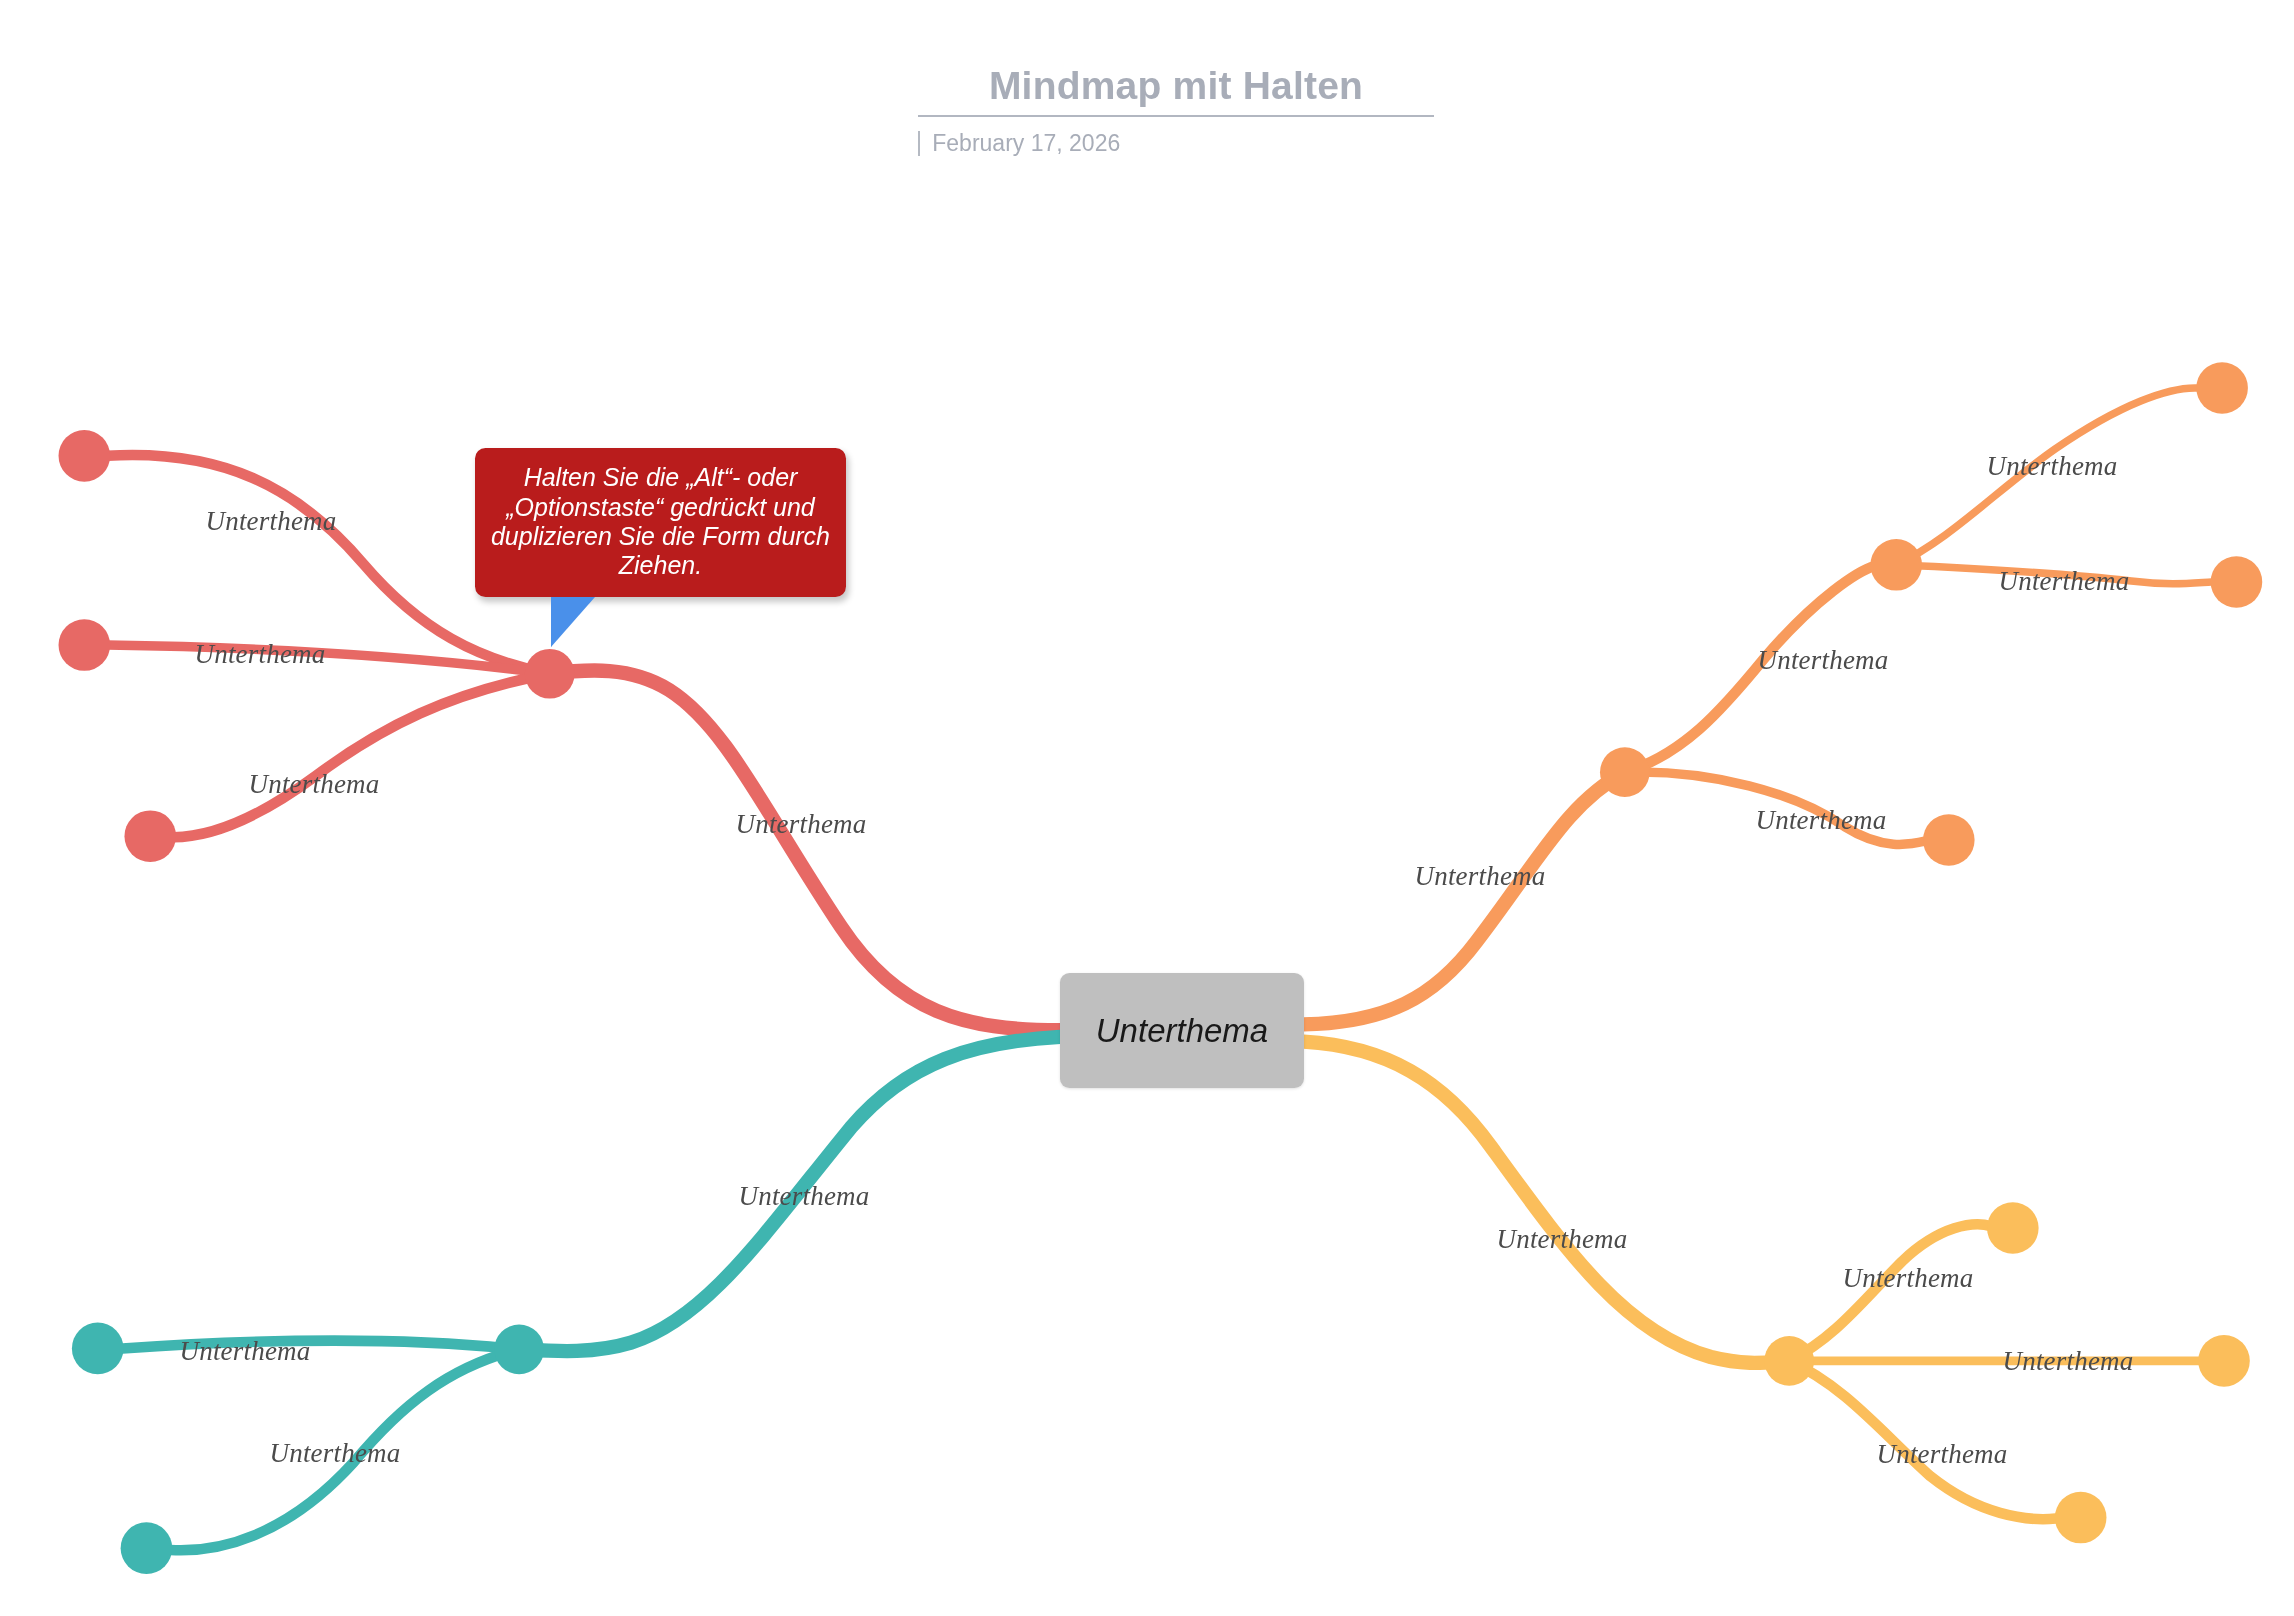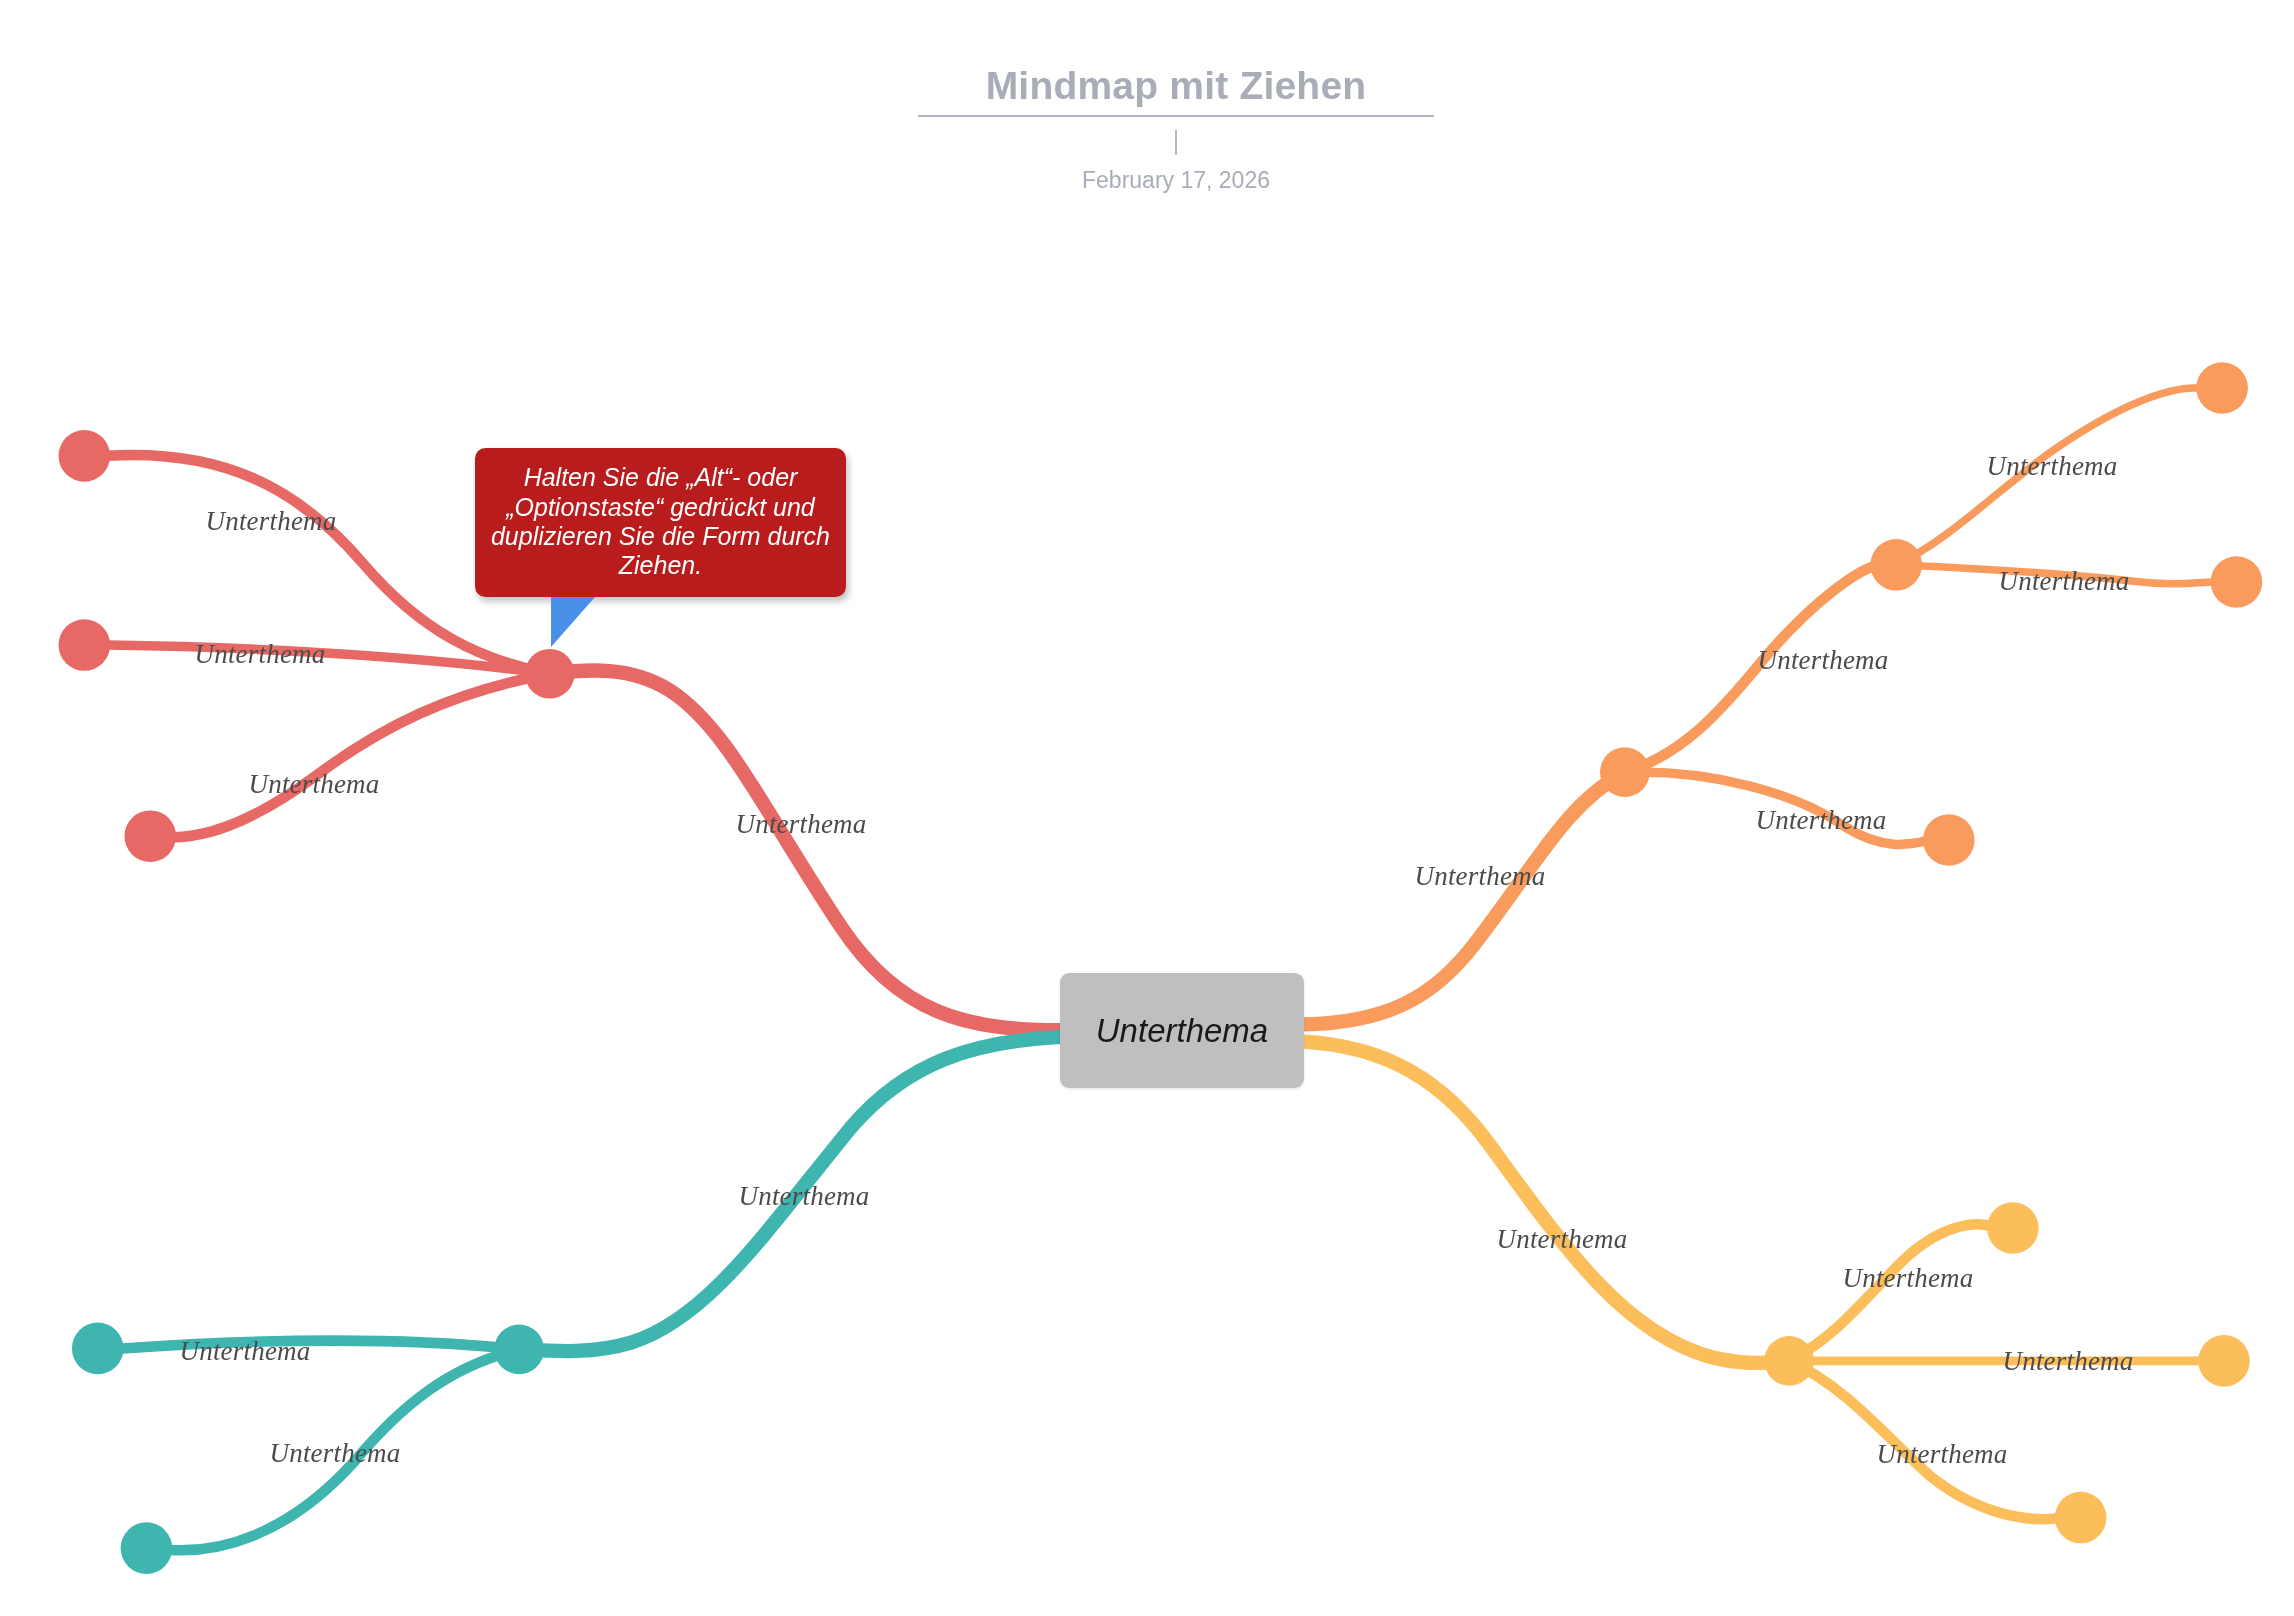--- a/index.html
+++ b/index.html
@@ -44,21 +44,20 @@
     height: 1.9px;
     background: #b2b7c1;
     width: 100%;
   }
   #date-row {
     margin-top: 12.4px;
     display: flex;
     align-items: center;
     justify-content: flex-start;
     gap: 12.4px;
-    flex-direction: column;
   }
   #date-tick {
     width: 1.9px;
     height: 25px;
     background: #b5bac3;
     display: block;
   }
   #doc-date {
     font-size: 23px;
     color: #a8adb8;
@@ -147,21 +146,21 @@
     height: 0;
     border-left: 44px solid #4a90ea;
     border-bottom: 50px solid transparent;
   }
 </style>
 </head>
 <body>
 
 <div id="header">
   <div id="title-block">
-    <div id="doc-title">Mindmap mit Ziehen</div>
+    <div id="doc-title">Mindmap mit Halten</div>
     <div id="title-rule"></div>
     <div id="date-row">
       <span id="date-tick"></span>
       <span id="doc-date">February 17, 2026</span>
     </div>
   </div>
 </div>
 
 <svg id="mindmap-canvas" viewBox="0 0 2400 1691" xmlns="http://www.w3.org/2000/svg">
 

